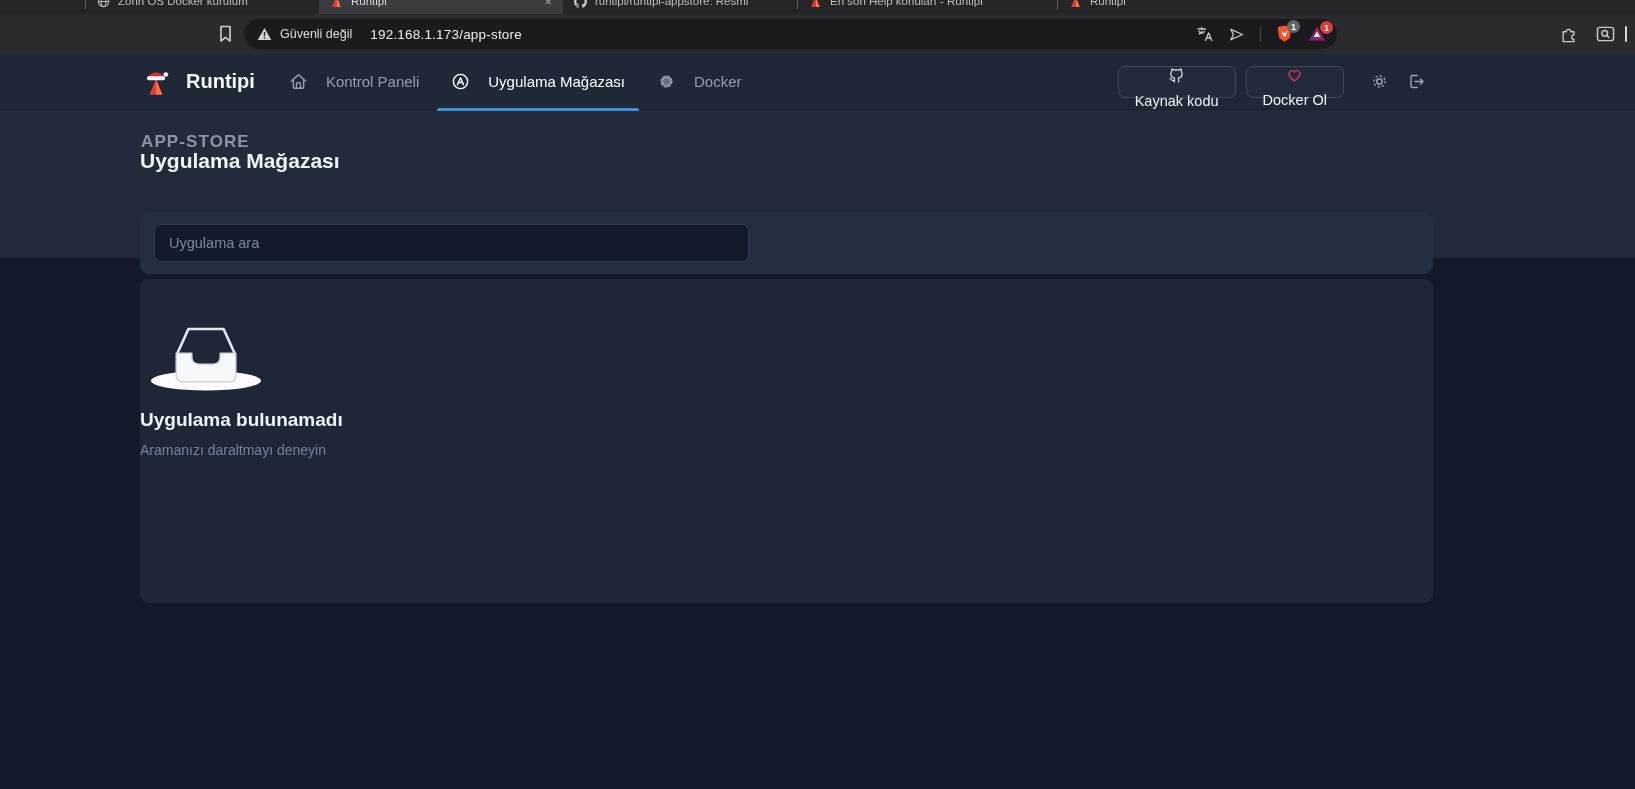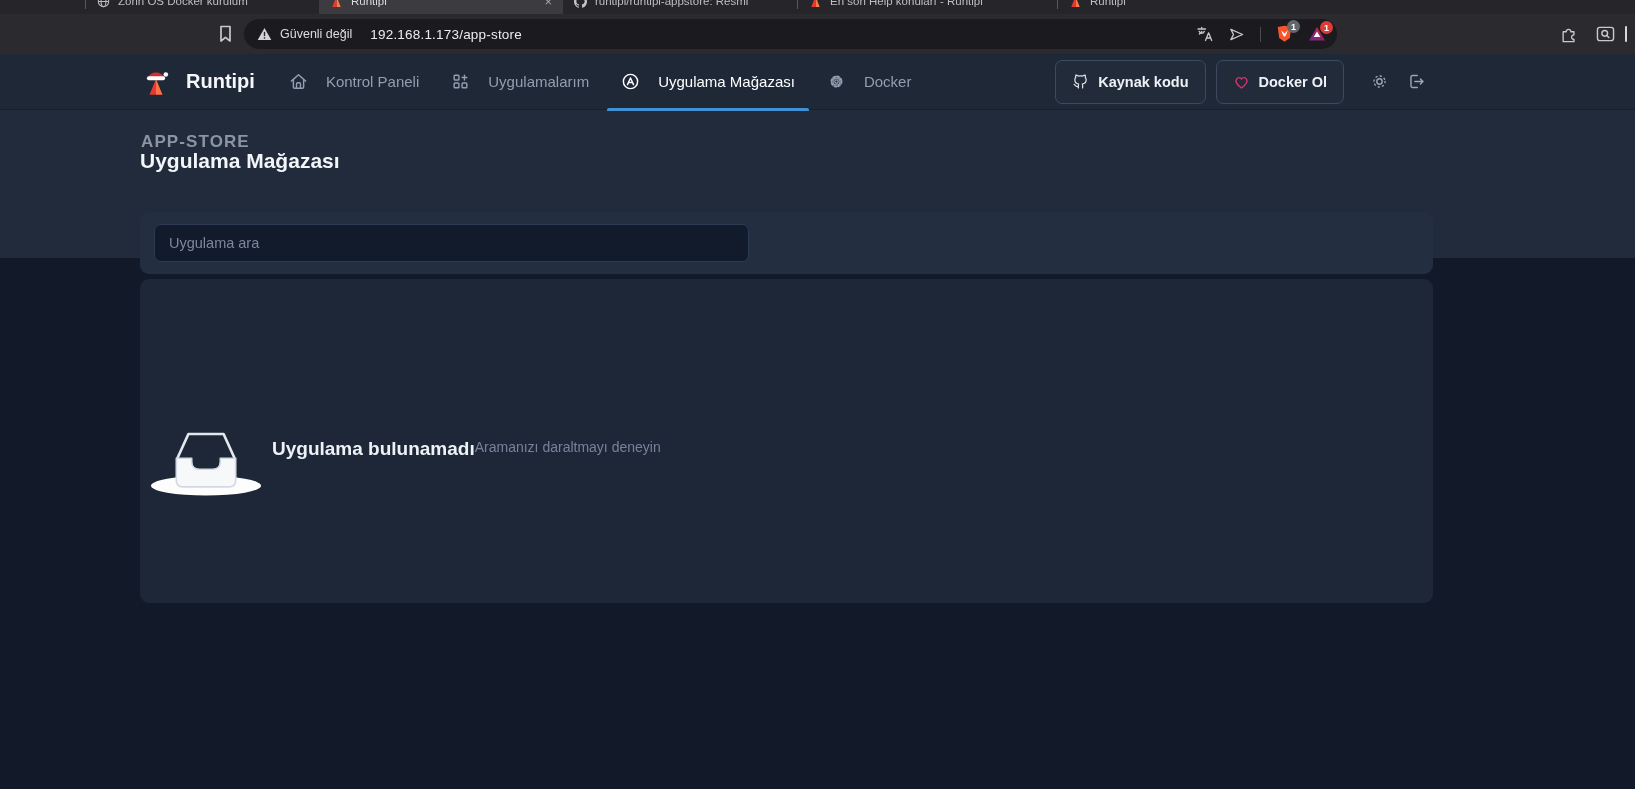--- a/index.html
+++ b/index.html
@@ -43,43 +43,43 @@
   .band { position:absolute; top:0; left:0; right:0; height:204px; background:#212b3c; }
   .navbar { position:absolute; top:0; left:0; right:0; height:56px; display:flex; align-items:center;
             padding:0 209px 0 142px; background:#1e2837; border-bottom:1px solid rgba(8,12,20,.25); }
   .brand { font-size:20px; font-weight:700; color:#f5f7fa; margin:0 34px 0 16px; }
   .nav-item { display:flex; align-items:center; gap:18px; height:56px; position:relative;
               color:#939eae; font-size:15px; margin-right:32px; }
   .nav-item.active { color:#ffffff; }
   .nav-item.active::after { content:""; position:absolute; left:-14px; right:-14px; bottom:-1px;
               height:3px; background:#4090d5; border-radius:2px 2px 0 0; }
   .nav-right { margin-left:auto; display:flex; align-items:center; }
-  .btn { display:flex; align-items:center; gap:9px; height:44px; padding:0 16px;
+  .btn { display:flex; align-items:center; gap:9px; height:32px; padding:0 16px;
          border:1px solid #3d4a5e; border-radius:7px; color:#eef1f5; font-size:14.5px;
-         font-weight:700; background:rgba(255,255,255,.015); margin-left:10px; }
+         font-weight:400; background:rgba(255,255,255,.015); margin-left:10px;flex-direction:column; }
   .icon-btn { margin-left:26px; color:#9aa6b6; display:flex; }
 
   .pretitle { position:absolute; left:141px; top:78px; font-size:17px; font-weight:700;
               letter-spacing:1.1px; color:#8a94a3; }
   .page-title { position:absolute; left:140px; top:95px; font-size:21px; font-weight:700; color:#f3f6f9; }
 
   .filter-card { position:absolute; left:140px; right:202px; top:158px; height:62px;
                  background:#232e41; border-radius:9px; display:flex; align-items:center;
                  gap:15px; padding:0 14px; z-index:2; }
   .search-input { flex:0 0 47%; height:38px; background:#121b2b; border:1px solid #2c3a54;
                   border-radius:7px; color:#dfe5ec; font-size:14.5px; padding:0 14px;
                   font-family:inherit; outline:none; }
   .search-input::placeholder { color:#7b889c; }
   .select { flex:1; height:38px; background:#121b2b; border:1px solid #2c3a54; border-radius:7px;
             display:flex; align-items:center; justify-content:space-between; padding:0 14px;
             color:#7b889c; font-size:14.5px; }
 
   .main-card { position:absolute; left:140px; right:202px; top:225px; height:324px;
-               background:#1d2737; border-radius:9px; display:flex; 
-               align-items:center; z-index:1; }
+               background:#1d2737; border-radius:9px; display:flex; flex-direction:column;
+               align-items:flex-start; z-index:1; }
   .inbox { margin-top:30px; }
   .empty-title { margin-top:16px; font-size:19px; font-weight:700; color:#eef2f7; }
   .empty-sub { margin-top:11px; font-size:14px; color:#76829b; }
 
   svg { display:block; }
 </style>
 </head>
 <body>
 
 <div class="stage">
@@ -230,31 +230,20 @@
         <span>
           <svg width="19" height="19" viewBox="0 0 24 24" fill="none" stroke="currentColor" stroke-width="1.8" stroke-linecap="round" stroke-linejoin="round">
             <path d="M3 11.5 L12 3.5 L21 11.5"></path>
               <path d="M5.5 9.5 V19 a1.5 1.5 0 0 0 1.5 1.5 h10 a1.5 1.5 0 0 0 1.5 -1.5 V9.5"></path>
               <path d="M9.5 20.5 v-5.5 a1.5 1.5 0 0 1 1.5 -1.5 h2 a1.5 1.5 0 0 1 1.5 1.5 v5.5"></path>
           </svg>
         </span>
         <span>Kontrol Paneli</span>
       </div>
 
-      <div class="nav-item">
-        <span>
-          <svg width="19" height="19" viewBox="0 0 24 24" fill="none" stroke="currentColor" stroke-width="1.8" stroke-linecap="round" stroke-linejoin="round">
-            <rect x="4" y="4" width="6" height="6" rx="1"></rect>
-              <rect x="4" y="14" width="6" height="6" rx="1"></rect>
-              <rect x="14" y="14" width="6" height="6" rx="1"></rect>
-            <path d="M14 7 h6 M17 4 v6"></path>
-          </svg>
-        </span>
-        <span>Uygulamalarım</span>
-      </div>
 
       <div class="nav-item active">
         <span>
           <svg width="19" height="19" viewBox="0 0 24 24" fill="none" stroke="currentColor" stroke-width="1.8" stroke-linecap="round" stroke-linejoin="round">
             <circle cx="12" cy="12" r="9"></circle>
               <path d="M8.2 16 L12 7.6 L15.8 16"></path>
               <path d="M9.7 13.2 h4.6"></path>
           </svg>
         </span>
         <span>Uygulama Mağazası</span>

